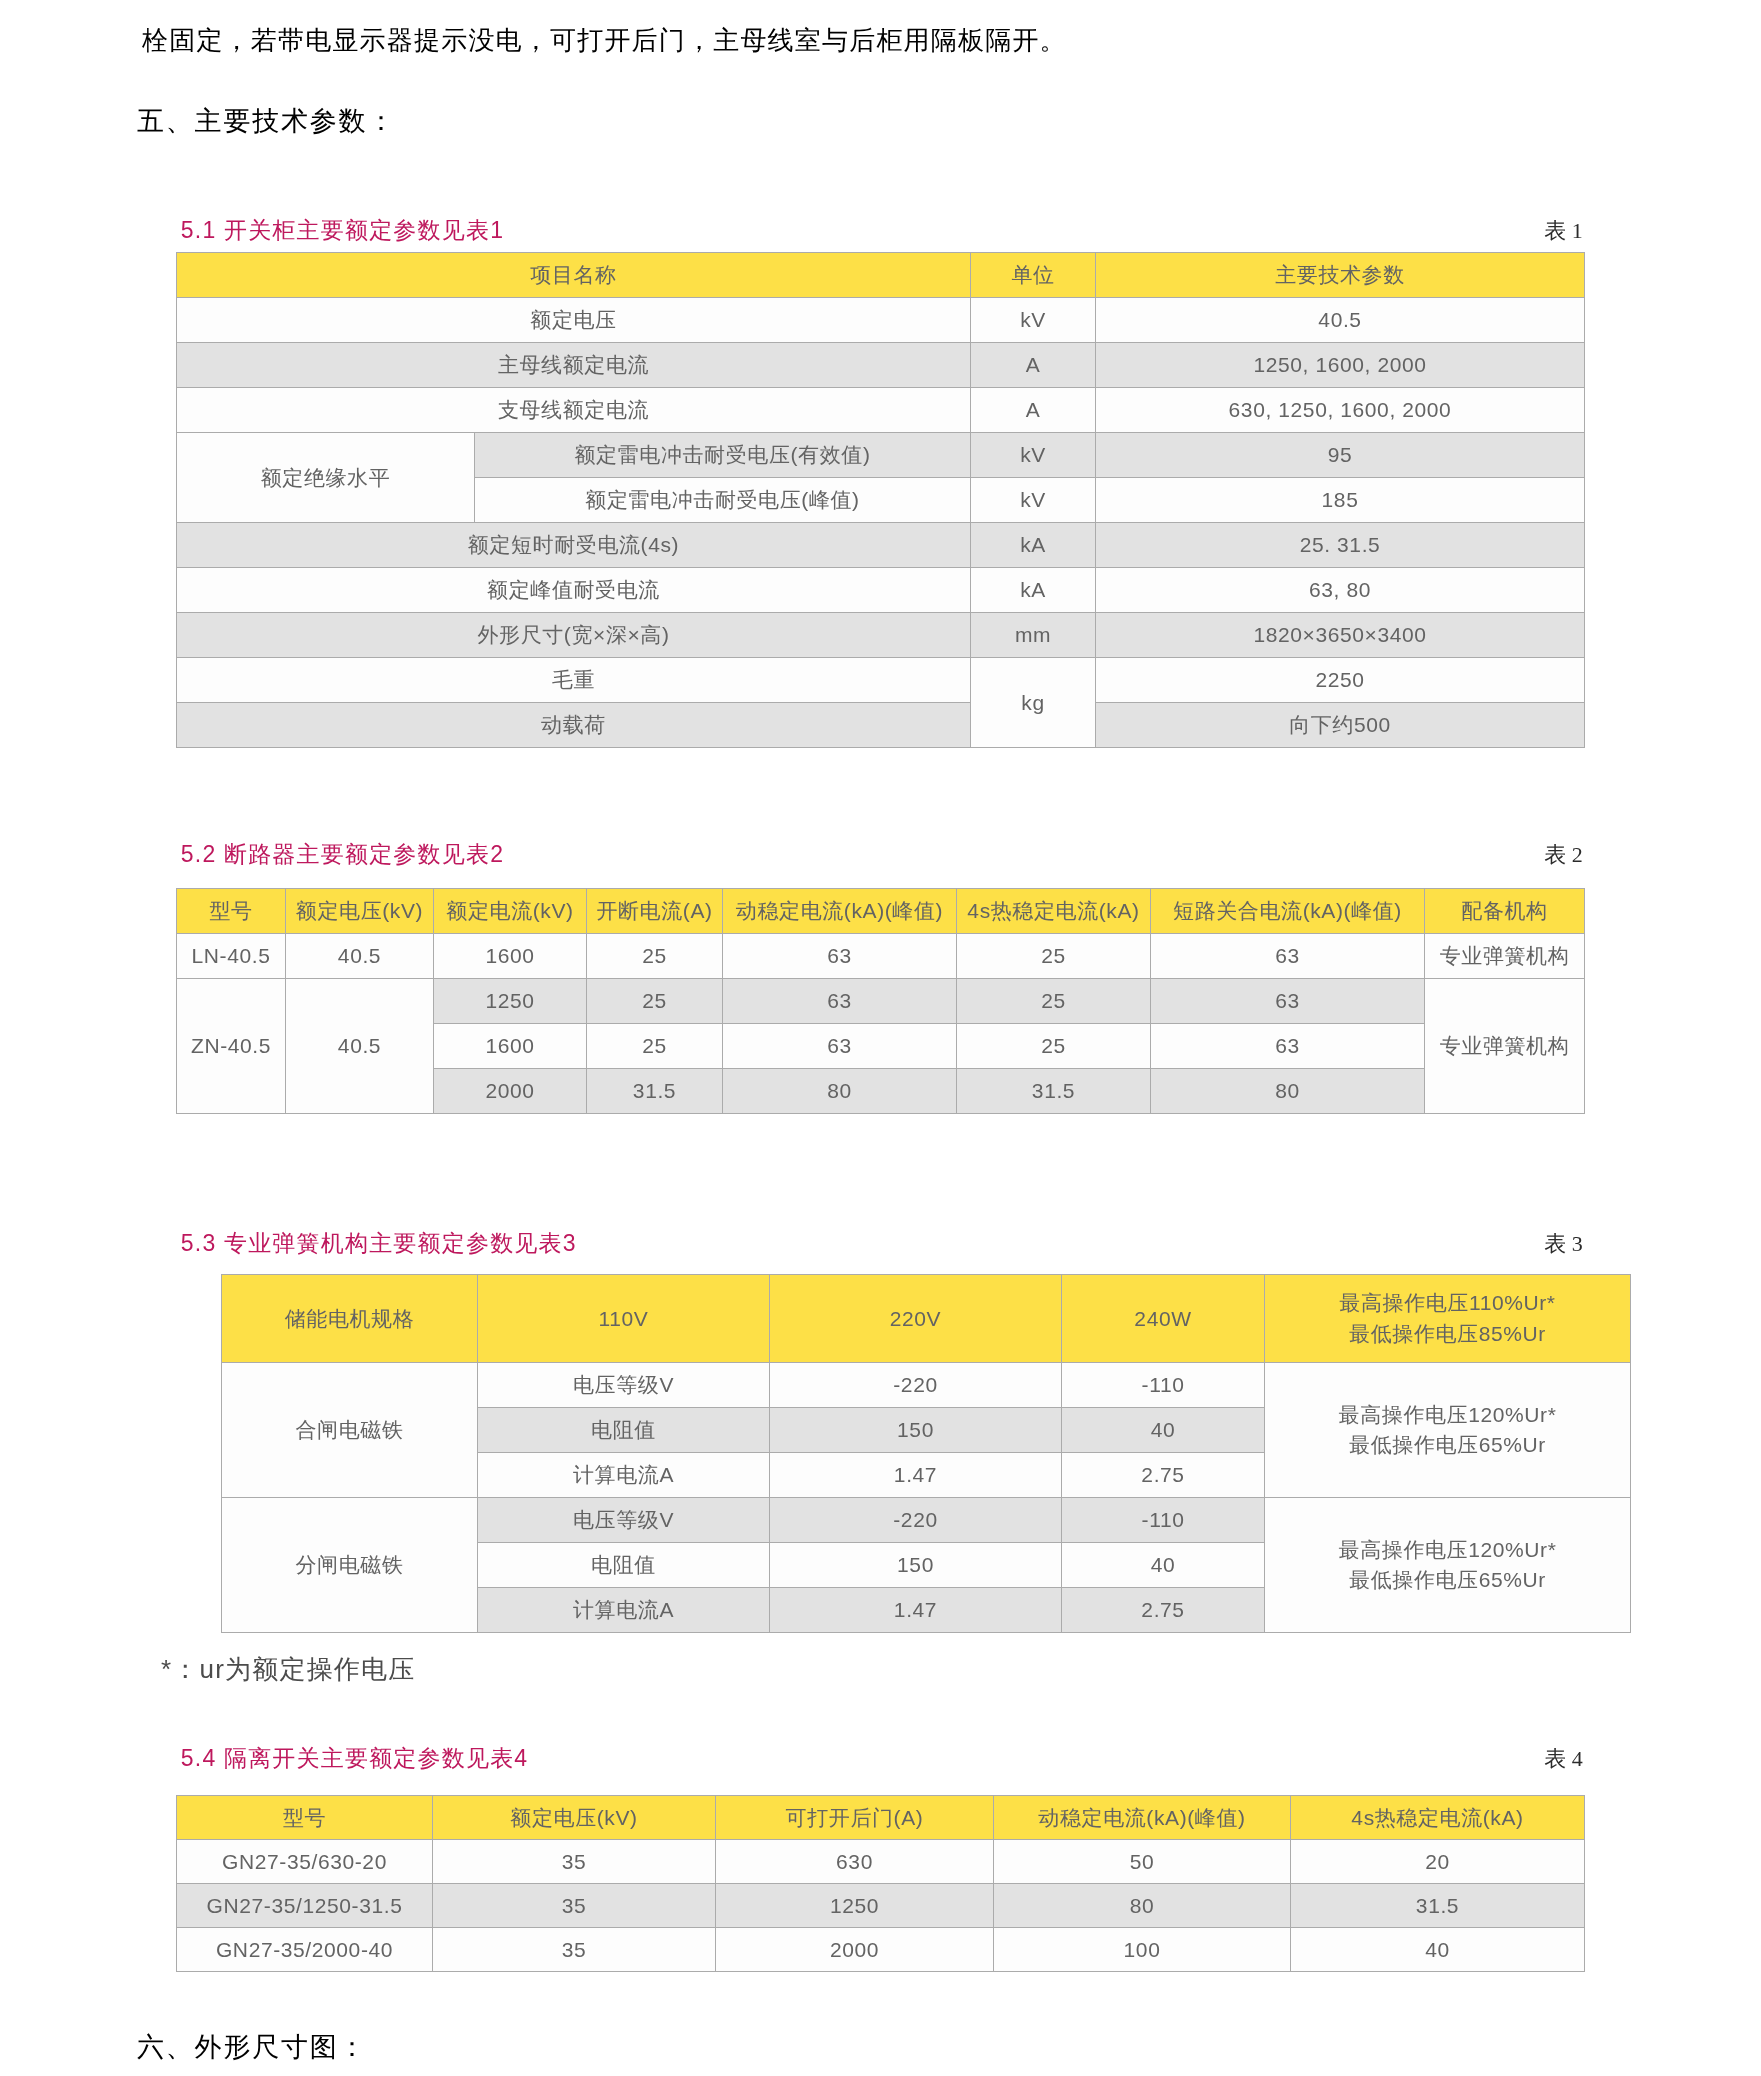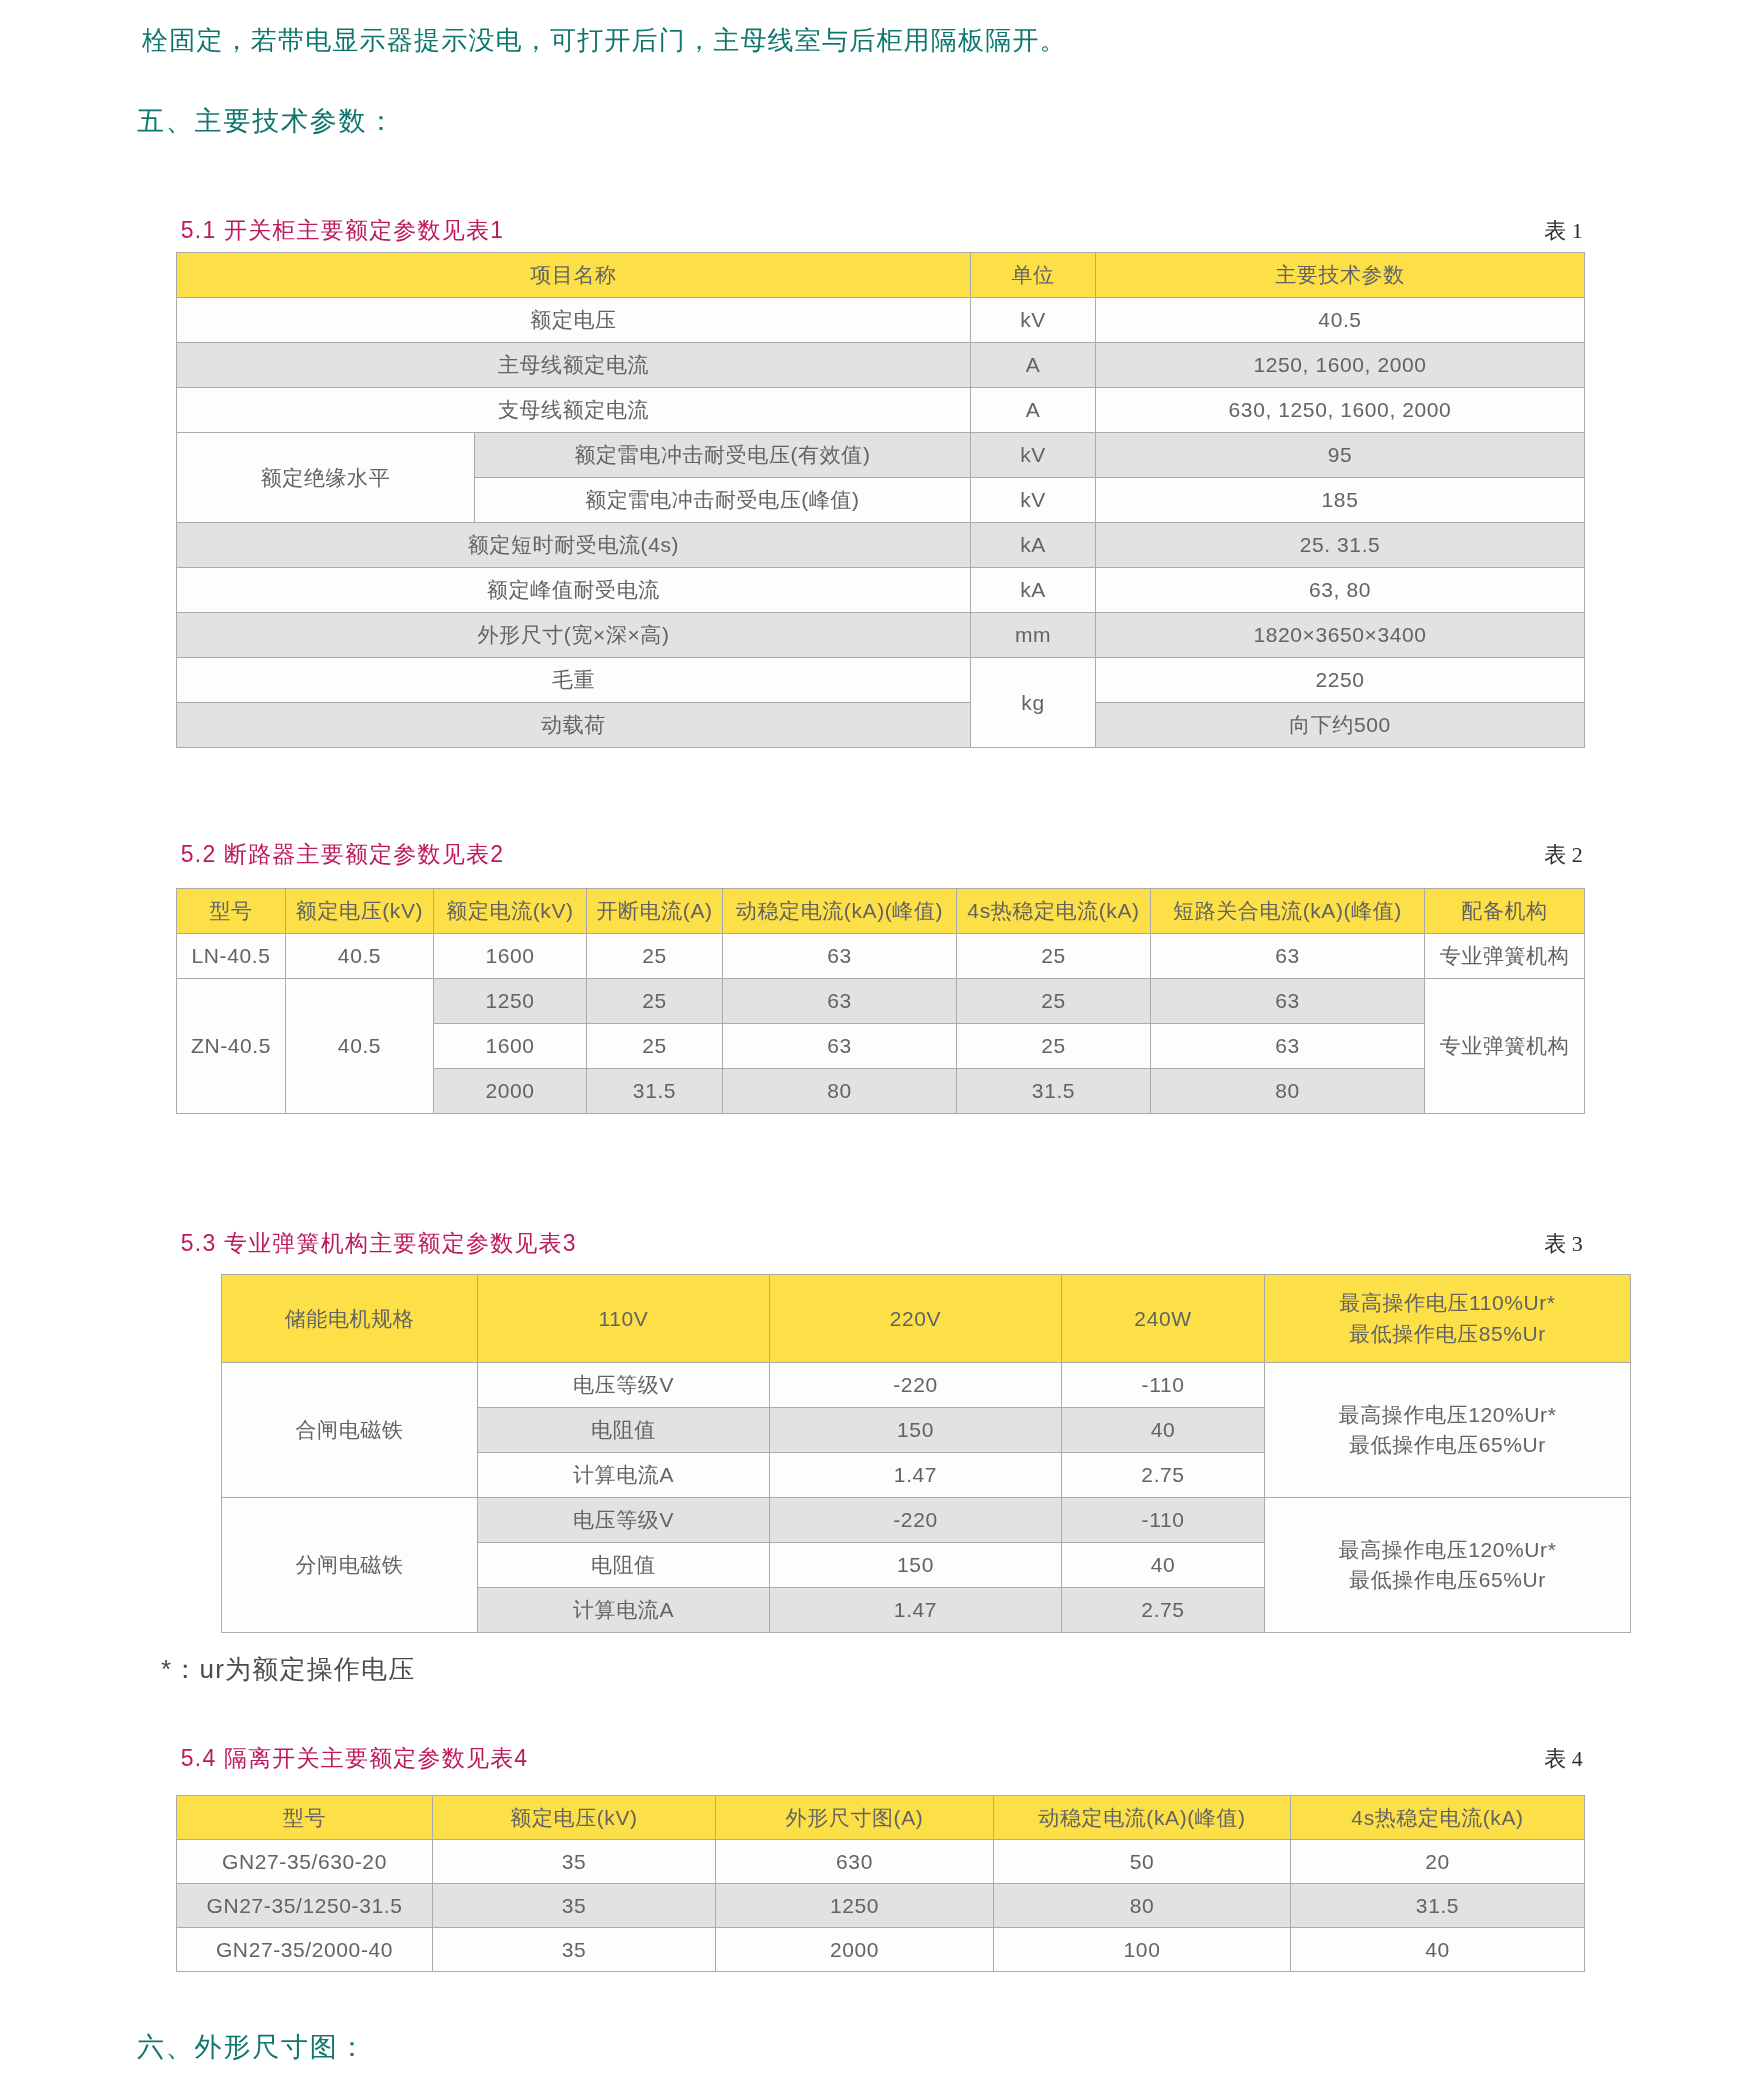--- a/index.html
+++ b/index.html
@@ -8,21 +8,21 @@
     width: 1761px;
     height: 2077px;
     background: #ffffff;
     font-family: "Liberation Sans", sans-serif;
     overflow: hidden;
   }
   
   .doc-text {
     position: absolute;
     font-family: "Liberation Serif", serif;
-    color: #0f766e;
+    color: #000000;
     white-space: nowrap;
   }
   .para      { left: 142px; top: 23px;  font-size: 26px; letter-spacing: 1.2px; }
   .h-main    { left: 137px; top: 103px; font-size: 27px; letter-spacing: 1.8px; }
   .h-bottom  { left: 137px; top: 2029px; font-size: 27px; letter-spacing: 1.8px; }
   .footnote  { position: absolute; left: 161px; top: 1652px; font-size: 26px;
                color: #4c4c4c; font-family: "Liberation Sans", sans-serif; letter-spacing: 1.2px; }
   
   .cap-row {
     position: absolute; left: 176px; width: 1408px; height: 30px;
@@ -293,21 +293,21 @@
       <col style="width:256px">
         <col style="width:283px">
         <col style="width:278px">
         <col style="width:297px">
         <col style="width:294px">
     </colgroup>
     <tbody>
         <tr>
       <td class="hdr">型号</td>
       <td class="hdr">额定电压(kV)</td>
-      <td class="hdr">外形尺寸图(A)</td>
+      <td class="hdr">可打开后门(A)</td>
       <td class="hdr">动稳定电流(kA)(峰值)</td>
       <td class="hdr">4s热稳定电流(kA)</td>
     </tr>
     <tr class="plain">
       <td>GN27-35/630-20</td>
       <td>35</td>
       <td>630</td>
       <td>50</td>
       <td>20</td>
     </tr>

